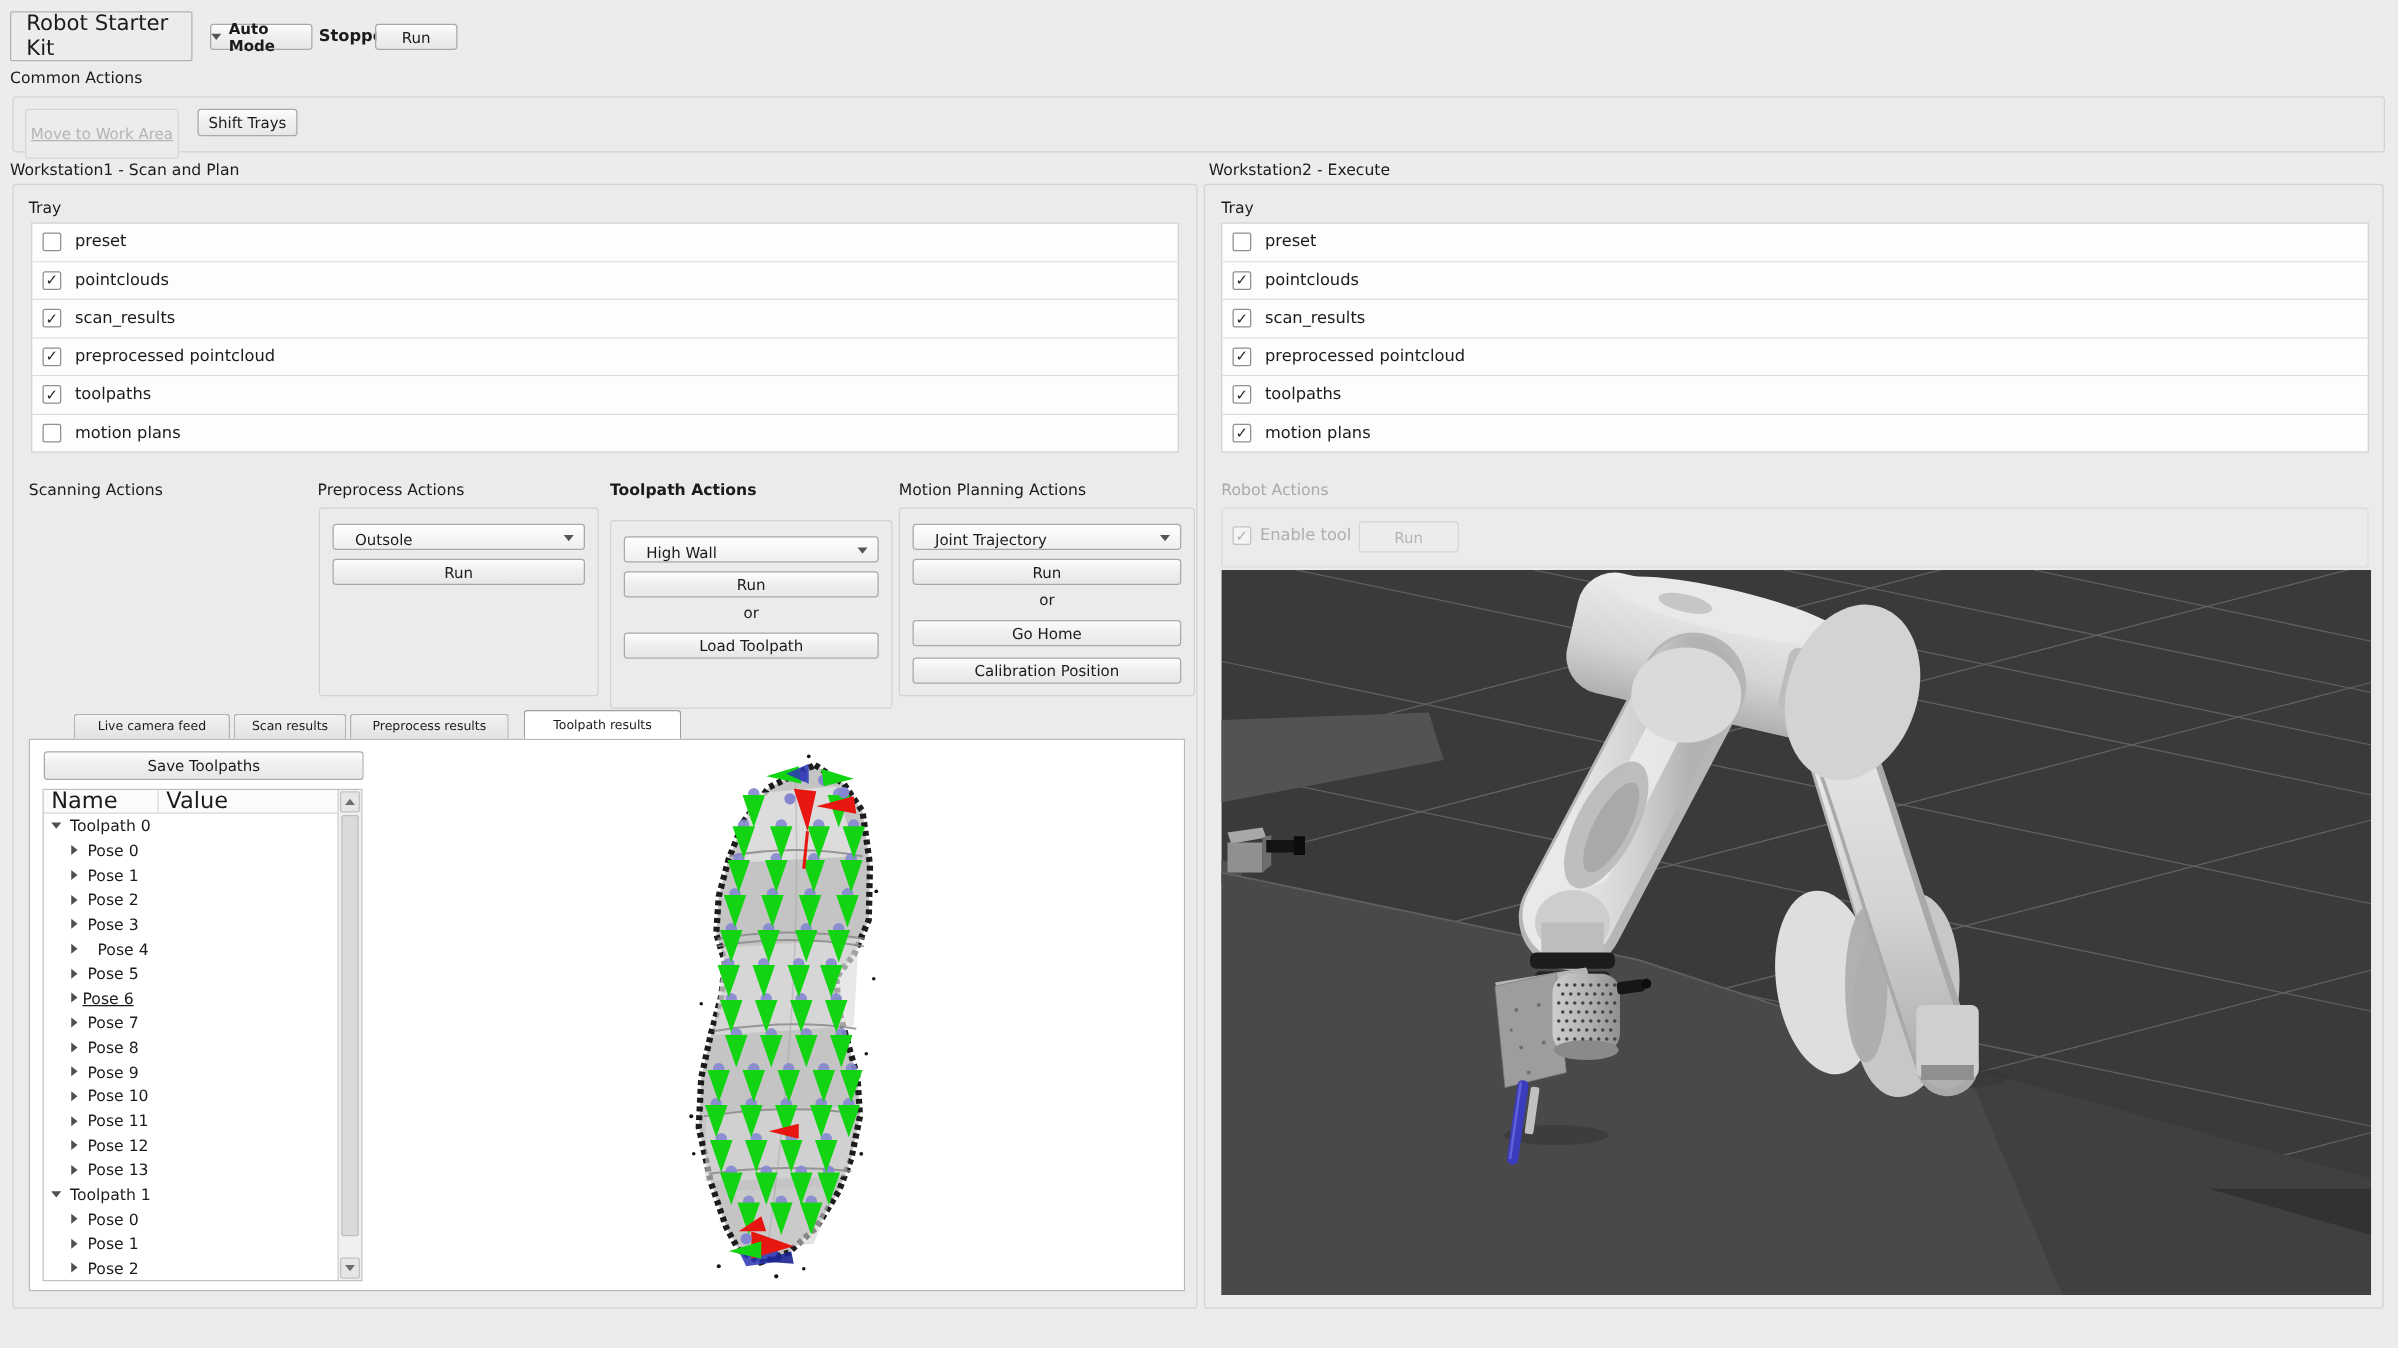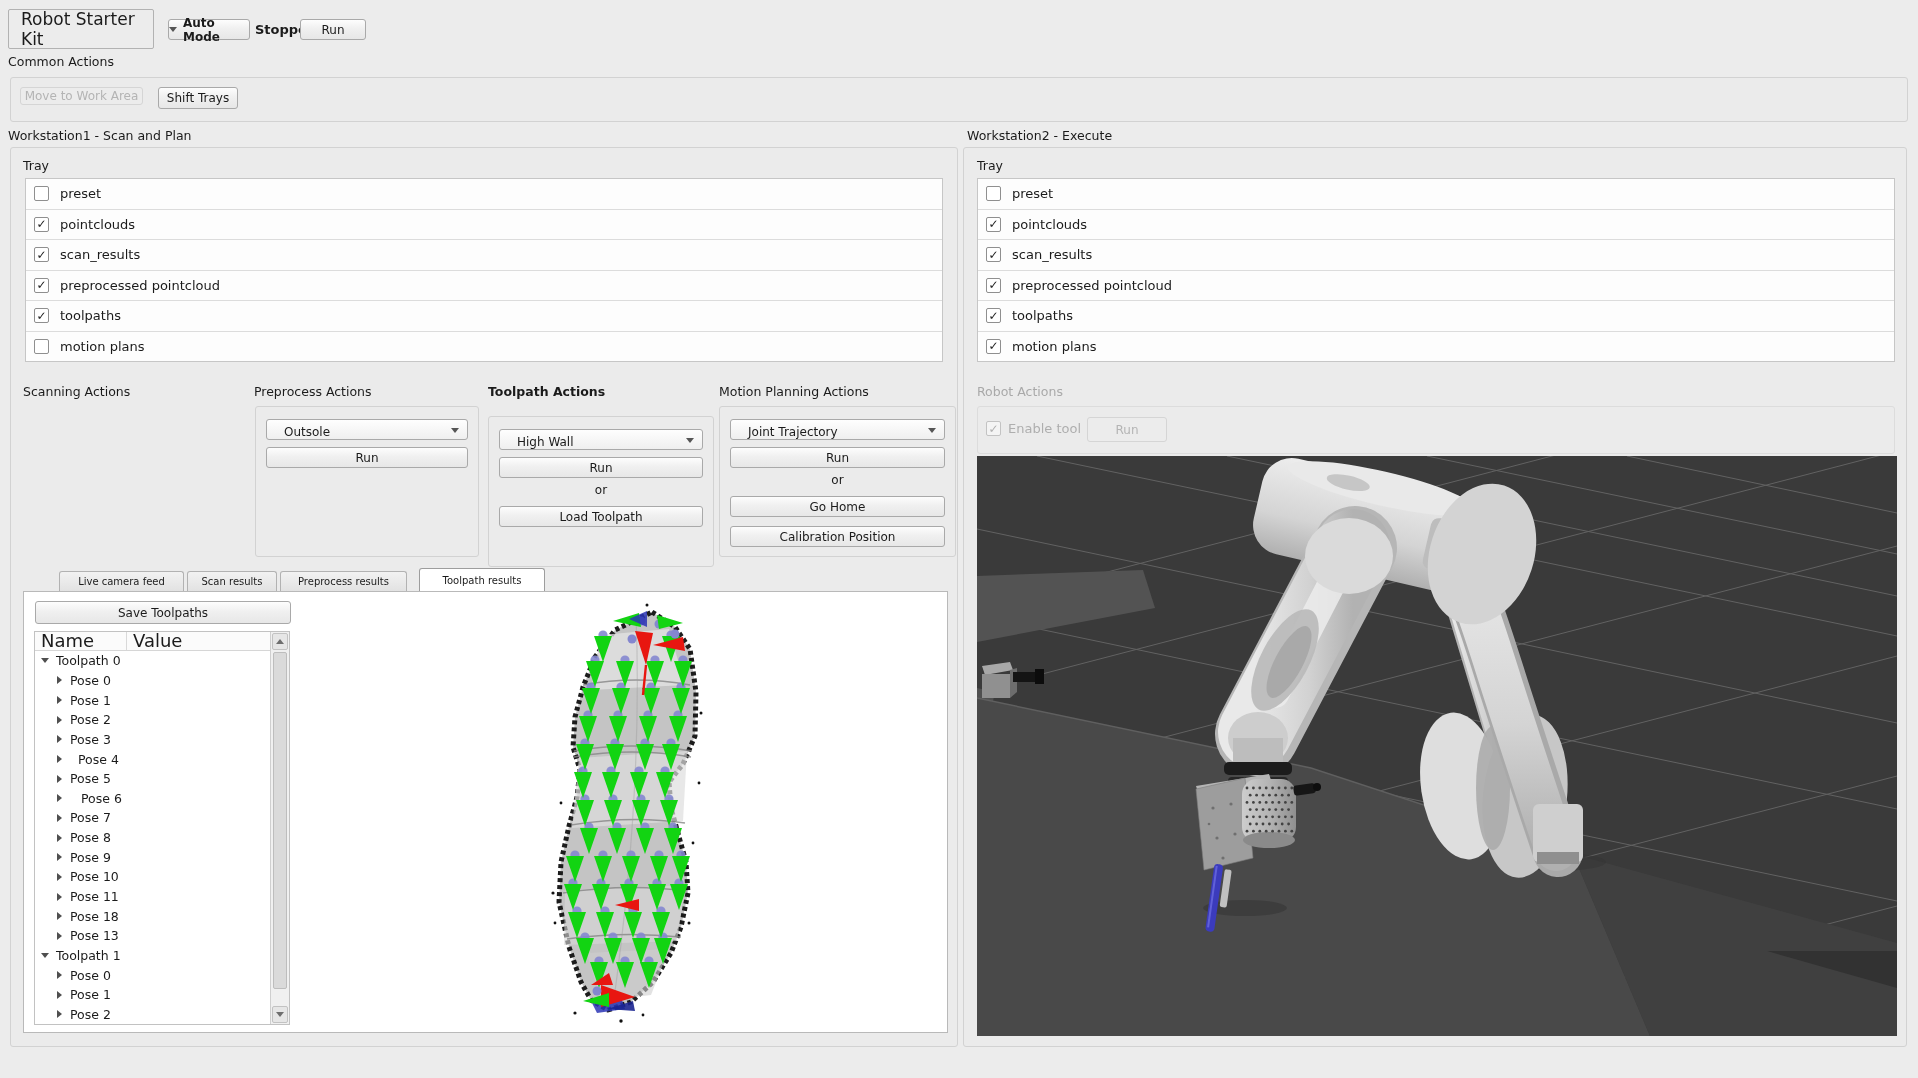--- a/index.html
+++ b/index.html
@@ -57,21 +57,21 @@
   <span class="exp-down" style="margin-right:6px;border-top-color:#555;"></span>
   <span style="font-weight:600;font-size:12px;">Auto Mode</span>
 </div>
 <div class="abs" style="left:255px;top:19px;height:21px;line-height:21px;font-size:13px;font-weight:600;">Stopped</div>
 <div class="btn" style="left:300px;top:19px;width:66px;height:21px;">
   <span>Run</span>
 </div>
 
 <div class="sec-label" style="left:8px;top:54px;">Common Actions</div>
 <div class="groupbox" style="left:10px;top:77px;width:1898px;height:45px;"></div>
-<div class="btn disabled" style="left:20px;top:87px;width:123px;height:18px;">
+<div class="btn disabled" style="left:20px;top:87px;width:123px;height:40px;text-decoration:underline;">
   <span>Move to Work Area</span>
 </div>
 <div class="btn" style="left:158px;top:87px;width:80px;height:22px;">
   <span>Shift Trays</span>
 </div>
 
 <div class="sec-label" style="left:8px;top:128px;">Workstation1 - Scan and Plan</div>
 <div class="groupbox" style="left:10px;top:147px;width:948px;height:900px;">
 
   <div class="sec-label" style="left:12px;top:10px;">Tray</div>
@@ -185,21 +185,21 @@
           <div class="trow">
             <span class="exp-right" style="margin-left: 22px;"></span>
             <span style="margin-left: 16px;">Pose 4</span>
           </div>
           <div class="trow">
             <span class="exp-right" style="margin-left: 22px;"></span>
             <span style="margin-left: 8px;">Pose 5</span>
           </div>
           <div class="trow">
             <span class="exp-right" style="margin-left: 22px;"></span>
-            <span style="margin-left: 19px;">Pose 6</span>
+            <span style="margin-left: 4px; text-decoration: underline;">Pose 6</span>
           </div>
           <div class="trow">
             <span class="exp-right" style="margin-left: 22px;"></span>
             <span style="margin-left: 8px;">Pose 7</span>
           </div>
           <div class="trow">
             <span class="exp-right" style="margin-left: 22px;"></span>
             <span style="margin-left: 8px;">Pose 8</span>
           </div>
           <div class="trow">
@@ -209,21 +209,21 @@
           <div class="trow">
             <span class="exp-right" style="margin-left: 22px;"></span>
             <span style="margin-left: 8px;">Pose 10</span>
           </div>
           <div class="trow">
             <span class="exp-right" style="margin-left: 22px;"></span>
             <span style="margin-left: 8px;">Pose 11</span>
           </div>
           <div class="trow">
             <span class="exp-right" style="margin-left: 22px;"></span>
-            <span style="margin-left: 8px;">Pose 18</span>
+            <span style="margin-left: 8px;">Pose 12</span>
           </div>
           <div class="trow">
             <span class="exp-right" style="margin-left: 22px;"></span>
             <span style="margin-left: 8px;">Pose 13</span>
           </div>
           <div class="trow">
             <span class="exp-down" style="margin-left: 6px;"></span>
             <span style="margin-left: 7px;">Toolpath 1</span>
           </div>
           <div class="trow">

